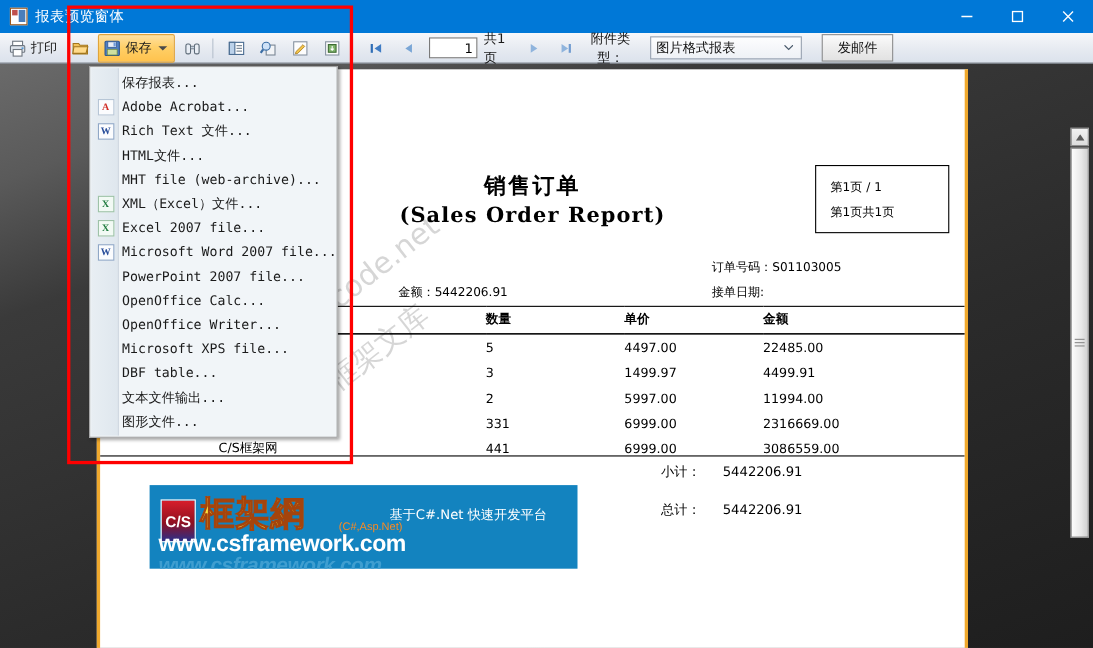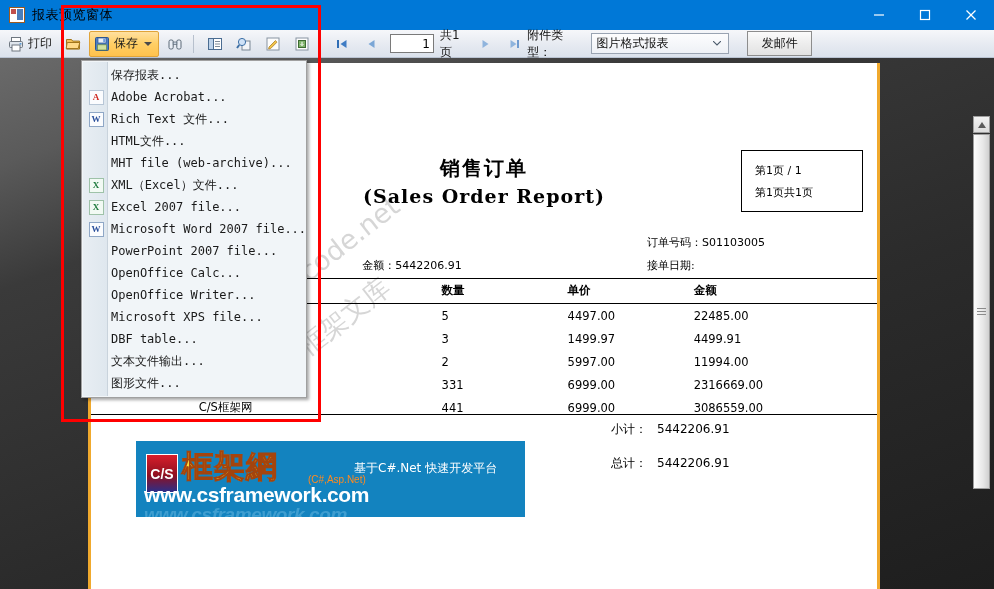--- a/index.html
+++ b/index.html
@@ -35,21 +35,21 @@
     content: "";
     position: absolute; left: 1px; top: 1px;
     width: 5px; height: 5px; background: #c0504d;
   }
   .title-icon::after {
     content: "";
     position: absolute; right: 1px; top: 1px;
     width: 6px; height: 11px; background: #4a7ebb;
   }
   .title-text {
-    color: #000000; font-size: 13px;
+    color: #ffffff; font-size: 13px;
     font-family: "DejaVu Sans", sans-serif;
     letter-spacing: .5px;
     white-space: nowrap;
   }
   .win-buttons {
     margin-left: auto; display: flex; height: 30px;
   }
   .win-btn {
     width: 46px; height: 30px;
     display: flex; align-items: center; justify-content: center;
@@ -103,20 +103,21 @@
     font-family: "DejaVu Sans", sans-serif;
     color: #000;
   }
   .page-total {
     font-size: 12px; margin-left: 6px; color:#1b1b1b;
     font-family: "DejaVu Sans", sans-serif;
   }
   .tb-right {
     margin-left: auto; display: flex; align-items: center;
     margin-right: 182px;
+    text-align: center;
   }
   .attach-label {
     font-size: 12px; color: #111; margin-right: 8px;
     font-family: "DejaVu Sans", sans-serif;
   }
   .combo {
     width: 150px; height: 21px;
     border: 1px solid #9aa4b2;
     background: linear-gradient(#fdfdfe, #eef1f6);
     display: flex; align-items: center;
@@ -233,21 +234,21 @@
   .tbl-bottom-rule {
     position: absolute; left: 0; top: 351px;
     width: 786px; height: 0;
     border-top: 1.5px solid #000;
   }
   .totals {
     position: absolute; left: 510px; top: 358px;
     font-size: 12px;
     font-family: "DejaVu Sans", sans-serif;
   }
-  .totals div { margin-bottom: 17px; text-align: center; }
+  .totals div { margin-bottom: 17px; }
   .totals b { font-weight: normal; display: inline-block; width: 56px; }
 
   
   .watermark {
     position: absolute; left: 150px; top: 95px;
     width: 420px; height: 260px;
     transform: rotate(-38deg);
     color: rgba(120,120,120,.30);
     font-size: 27px; line-height: 58px;
     font-family: "DejaVu Sans", sans-serif;

